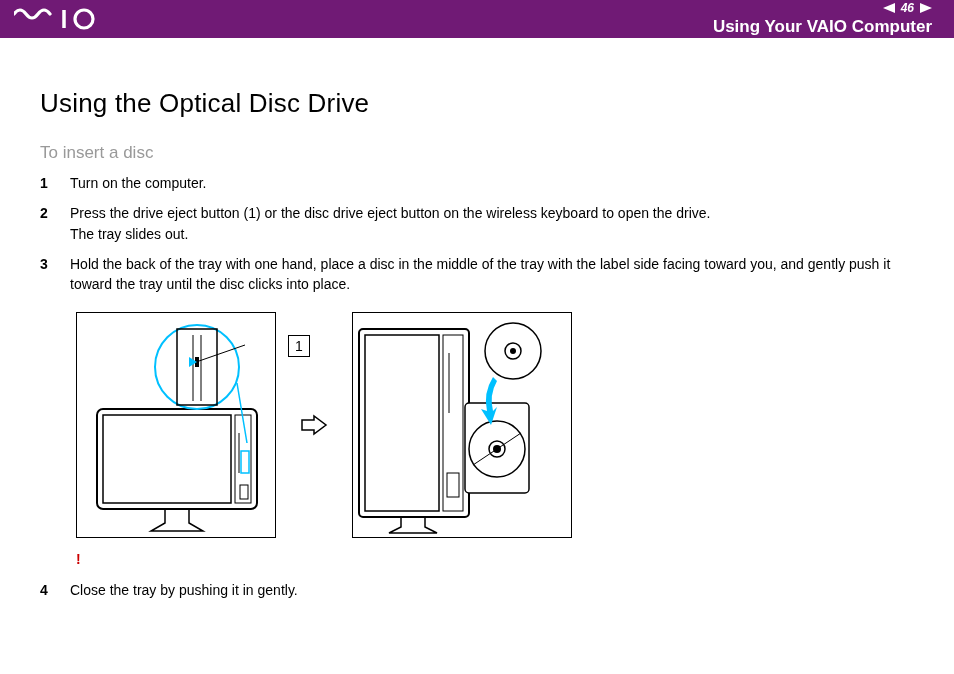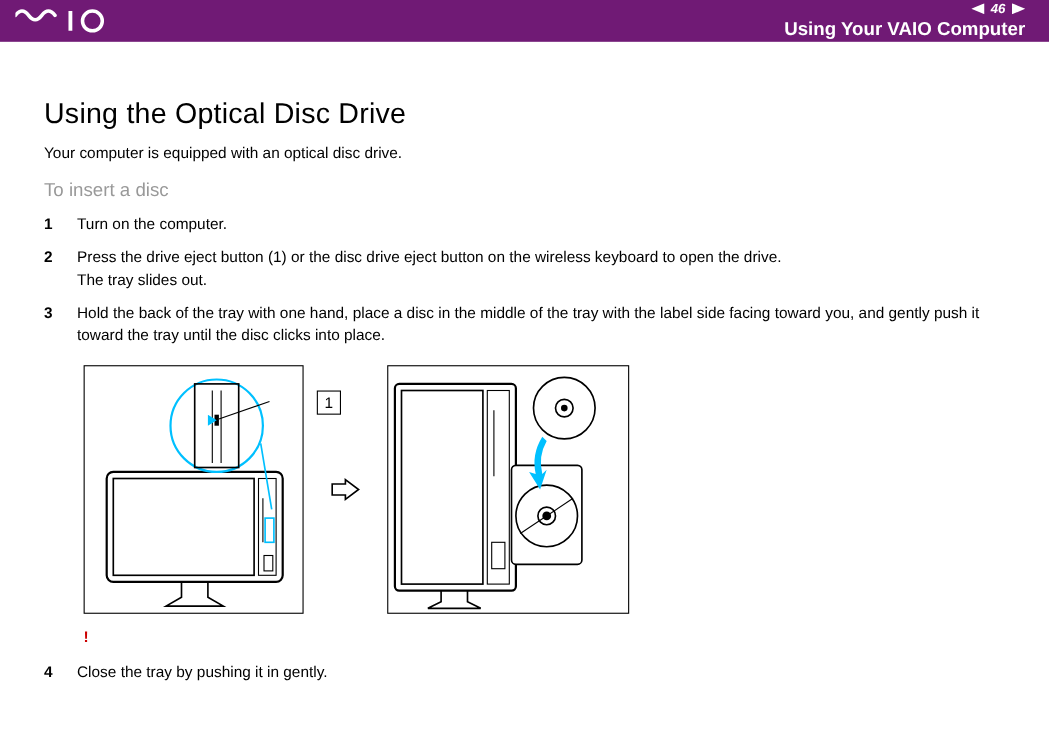--- a/index.html
+++ b/index.html
@@ -49,21 +49,21 @@
   .section-label {
     font-weight: bold;
     font-size: 17px;
   }
   .content {
     padding: 50px 40px 20px 40px;
   }
   .title {
     font-size: 26px;
     font-weight: normal;
-    margin-bottom: 12px;
+    margin-bottom: 24px;
     letter-spacing: 0.2px;
   }
   .intro {
     font-size: 14px;
     margin-bottom: 16px;
   }
   .subheading {
     font-size: 17px;
     color: #999;
     font-weight: normal;
@@ -152,21 +152,20 @@
             <polygon points="0,0 0,10 12,5" fill="#fff"></polygon>
           </svg>
       </span>
     </div>
     <div class="section-label">Using Your VAIO Computer</div>
   </div>
 </div>
 
 <div class="content">
   <h1 class="title">Using the Optical Disc Drive</h1>
-  <p class="intro">Your computer is equipped with an optical disc drive.</p>
   <h2 class="subheading">To insert a disc</h2>
 
   <div class="steps">
     <div class="step-row">
       <div class="step-num">1</div>
       <div class="step-text">Turn on the computer.</div>
     </div>
     <div class="step-row">
       <div class="step-num">2</div>
       <div class="step-text">

